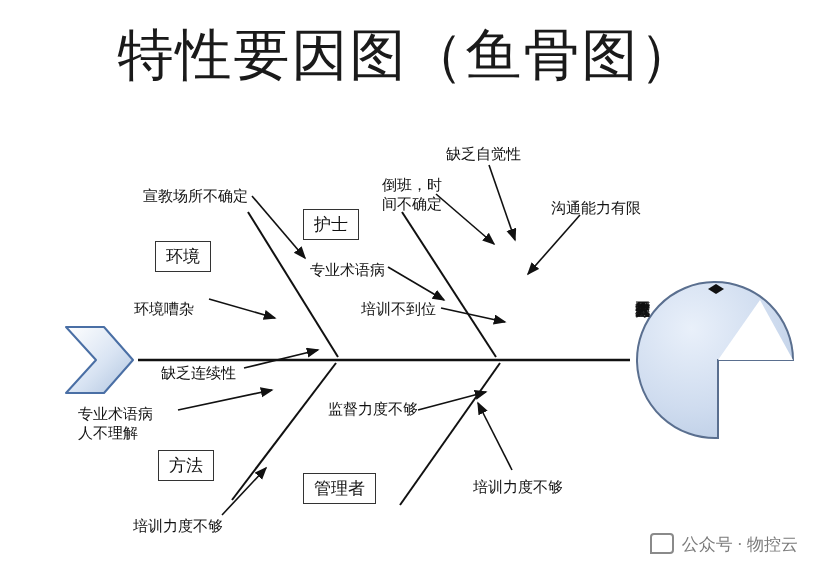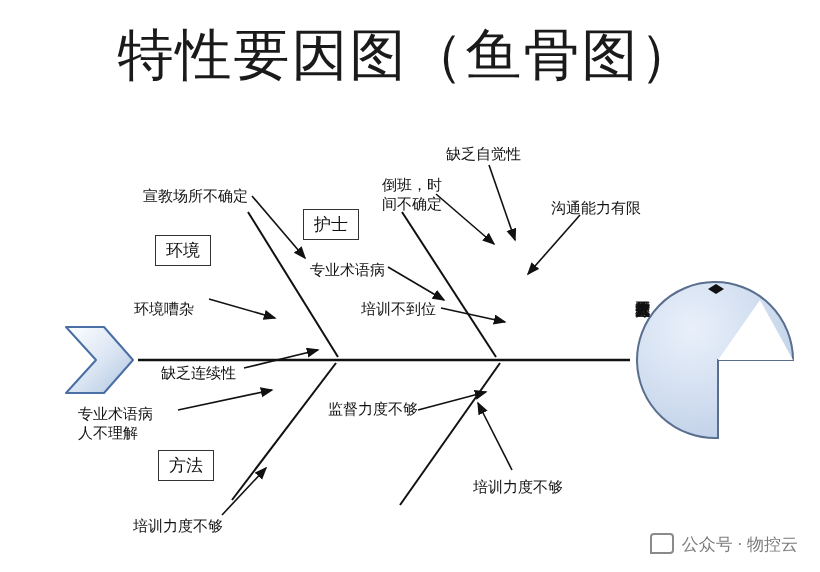--- a/index.html
+++ b/index.html
@@ -135,23 +135,24 @@
     <line x1="388" y1="267" x2="444" y2="300" stroke="#111111" stroke-width="1.6" marker-end="url(#arrow)"></line>
     <line x1="441" y1="308" x2="505" y2="322" stroke="#111111" stroke-width="1.6" marker-end="url(#arrow)"></line>
     <line x1="436" y1="194" x2="494" y2="244" stroke="#111111" stroke-width="1.6" marker-end="url(#arrow)"></line>
     <line x1="489" y1="165" x2="515" y2="240" stroke="#111111" stroke-width="1.6" marker-end="url(#arrow)"></line>
     <line x1="580" y1="215" x2="528" y2="274" stroke="#111111" stroke-width="1.6" marker-end="url(#arrow)"></line>
 
     <line x1="418" y1="410" x2="486" y2="392" stroke="#111111" stroke-width="1.6" marker-end="url(#arrow)"></line>
     <line x1="512" y1="470" x2="478" y2="403" stroke="#111111" stroke-width="1.6" marker-end="url(#arrow)"></line>
   </svg>
 
-  <div class="lbl boxed" style="left:155px; top:235px;">环境</div>
+  <div class="lbl boxed" style="left:155px; top:241px;">环境</div>
   <div class="lbl boxed" style="left:303px; top:209px;">护士</div>
   <div class="lbl boxed" style="left:158px; top:450px;text-align:right;">方法</div>
+  <div class="lbl boxed" style="left:303px; top:473px;">管理者</div>
 
   <div class="lbl" style="left:143px; top:187px;">宣教场所不确定</div>
   <div class="lbl" style="left:134px; top:300px;">环境嘈杂</div>
   <div class="lbl" style="left:161px; top:364px;">缺乏连续性</div>
   <div class="lbl" style="left:58px; top:405px;margin-left:20px;">专业术语病
 人不理解</div>
   <div class="lbl" style="left:133px; top:517px;">培训力度不够</div>
   <div class="lbl" style="left:310px; top:261px;">专业术语病</div>
   <div class="lbl" style="left:361px; top:300px;">培训不到位</div>
   <div class="lbl" style="left:328px; top:400px;">监督力度不够</div>

